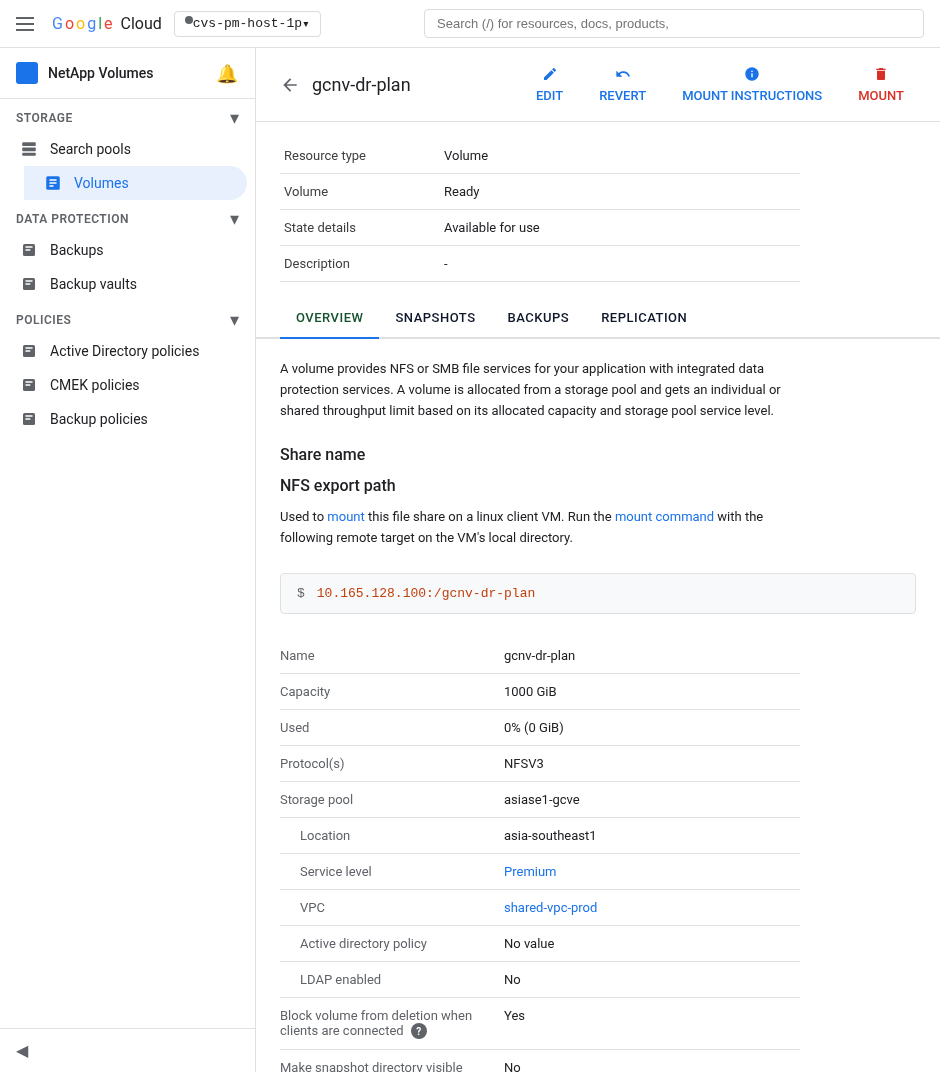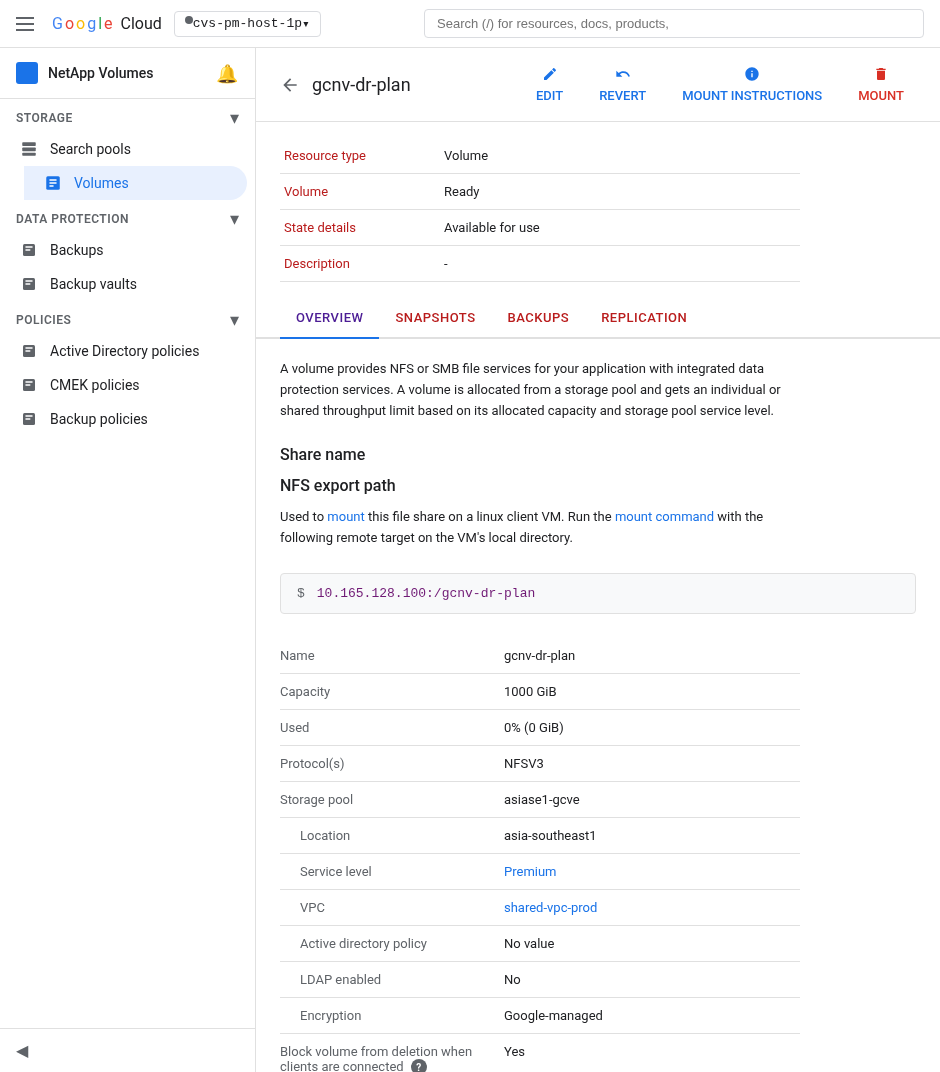--- a/index.html
+++ b/index.html
@@ -41,40 +41,40 @@
     .content-title { font-size: 18px; font-weight: 400; color: #202124; flex: 1; }
     .action-btn { display: flex; align-items: center; gap: 6px; padding: 6px 12px; font-size: 13px; color: #1a73e8; cursor: pointer; border-radius: 4px; font-weight: 500; flex-direction: column; }
     .action-btn.delete { color: #d93025; }
     .action-btn svg { width: 16px; height: 16px; }
 
     
     .resource-info { padding: 16px 24px 0; }
     .info-table { width: 100%; border-collapse: collapse; max-width: 520px; }
     .info-table tr { border-bottom: 1px solid #e0e0e0; }
     .info-table td { padding: 10px 4px; font-size: 13px; vertical-align: top; }
-    .info-table td:first-child { color: #b91c1c; width: 160px; }
+    .info-table td:first-child { color: #404040; width: 160px; }
     .info-table td:last-child { color: #202124; }
 
     
     .tabs { display: flex; padding: 0 24px; border-bottom: 2px solid #e0e0e0; margin-top: 16px; }
-    .tab { padding: 12px 16px; font-size: 13px; font-weight: 500; color: #b91c1c; cursor: pointer; text-transform: uppercase; letter-spacing: 0.5px; position: relative; }
-    .tab.active { color: #4c1d95; text-align: right; }
+    .tab { padding: 12px 16px; font-size: 13px; font-weight: 500; color: #0f172a; cursor: pointer; text-transform: uppercase; letter-spacing: 0.5px; position: relative; }
+    .tab.active { color: #14532d; text-align: right; }
     .tab.active::after { content: ''; position: absolute; bottom: -2px; left: 0; right: 0; height: 2px; background: #1a73e8; }
 
     
     .tab-content { padding: 20px 24px; }
     .description-text { font-size: 13px; color: #202124; line-height: 1.6; max-width: 520px; margin-bottom: 24px; }
     .description-text a { color: #1a73e8; text-decoration: none; }
 
     .section-heading { font-size: 16px; font-weight: 500; color: #202124; margin-bottom: 12px; margin-top: 8px; }
 
     
     .code-block { background: #f8f9fa; border: 1px solid #e0e0e0; border-radius: 4px; padding: 12px 16px; font-family: 'Courier New', monospace; font-size: 13px; color: #1a73e8; display: flex; align-items: center; gap: 12px; margin-bottom: 24px; max-width: 660px; }
     .code-block .dollar { color: #5f6368; }
-    .code-block .code-text { color: #701a75; text-align: right; }
+    .code-block .code-text { color: #c2410c; text-align: right; }
 
     
     .details-table { width: 100%; max-width: 520px; border-collapse: collapse; }
     .details-table tr { border-bottom: 1px solid #e0e0e0; }
     .details-table td { padding: 10px 4px; font-size: 13px; vertical-align: top; }
     .details-table td:first-child { color: #5f6368; width: 220px; padding-left: 0; }
     .details-table td:last-child { color: #202124; }
     .details-table .sub-row td:first-child { padding-left: 20px; }
 
     .sidebar-icon-svg { width: 18px; height: 18px; }
@@ -316,24 +316,20 @@
           <td style="color: #1a73e8;"><span>shared-vpc-prod</span></td>
         </tr>
         <tr class="sub-row">
           <td>Active directory policy</td>
           <td>No value</td>
         </tr>
         <tr class="sub-row">
           <td>LDAP enabled</td>
           <td>No</td>
         </tr>
-        <tr class="sub-row">
-          <td>Encryption</td>
-          <td>Google-managed</td>
-        </tr>
         <tr>
           <td>
             <span>Block volume from deletion when clients are connected</span>
             <span class="help-icon" title="Help">?</span>
           </td>
           <td>Yes</td>
         </tr>
         <tr>
           <td>Make snapshot directory visible</td>
           <td>No</td>

